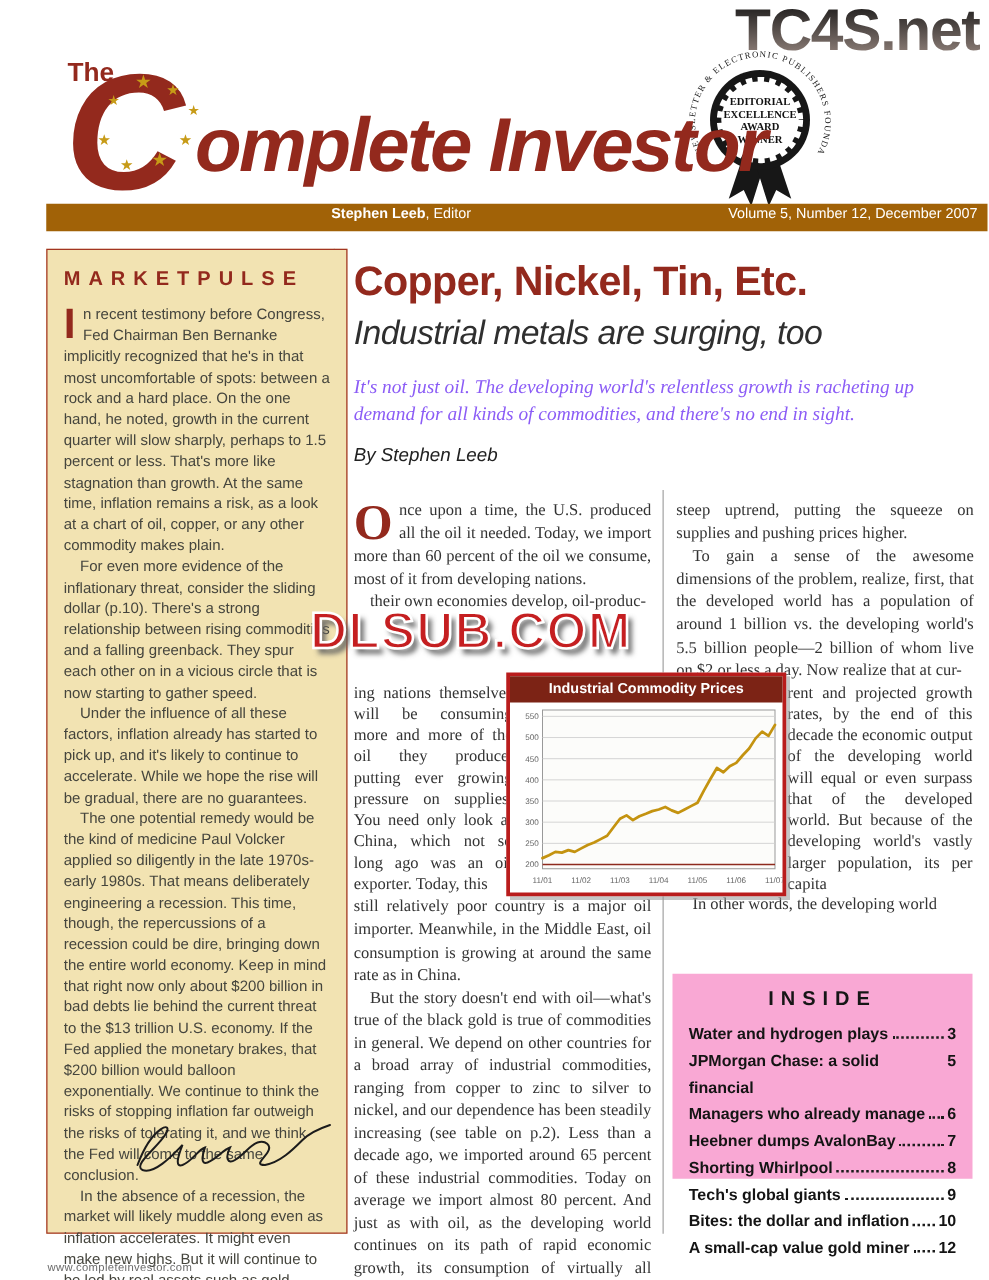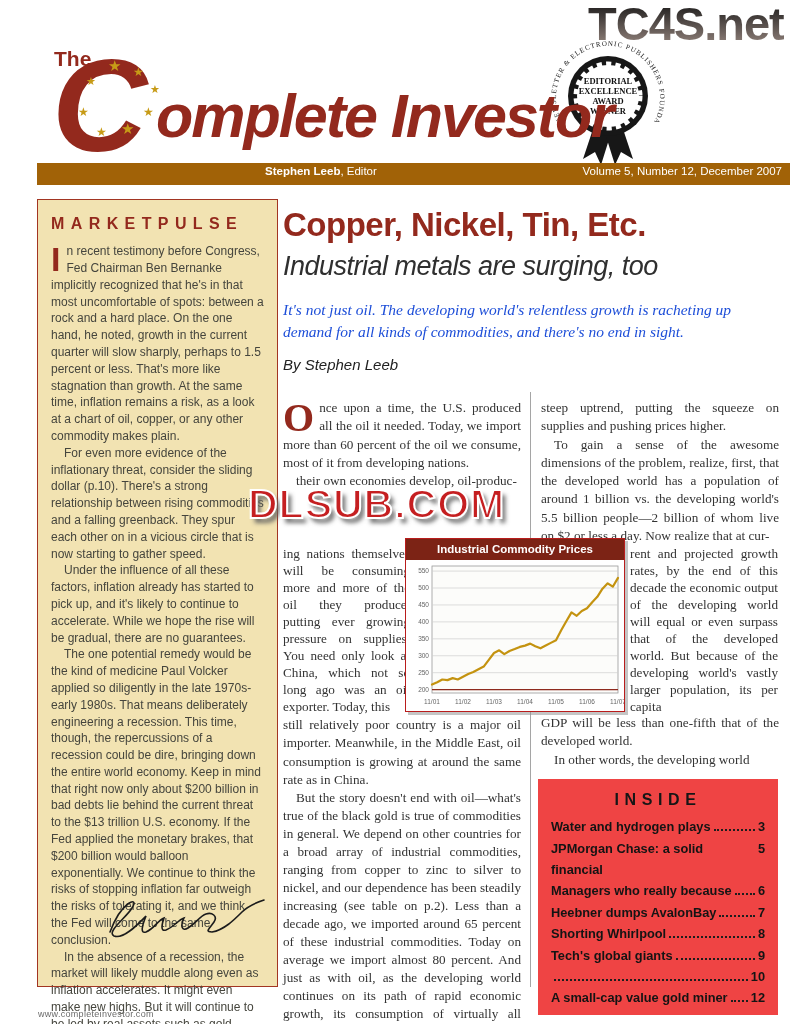--- a/index.html
+++ b/index.html
@@ -44,45 +44,45 @@
   .sb-title{font:bold 16px/1.2 "Liberation Sans",sans-serif;letter-spacing:.40em;color:#93291d;margin:2px 0 10px;}
   .sidebar p{margin:0;font:12px/1.4 "Liberation Sans",sans-serif;color:#45453d;}
   .sidebar p.ind{text-indent:13px;}
   .sb-drop{float:left;font:bold 34px/0.82 "Liberation Sans",sans-serif;color:#93291d;margin:3px 6px 0 0;}
   .signature{position:absolute;left:50px;top:692px;}
   .sb-site{position:absolute;left:0px;top:810px;font:9px/1 "Liberation Sans",sans-serif;color:#6b6b6b;letter-spacing:.3px;}
 
   
   .headline{position:absolute;left:283px;top:208px;font:bold 33px/1 "Liberation Sans",sans-serif;color:#93291d;letter-spacing:-.5px;}
   .subhead{position:absolute;left:283px;top:252px;font:italic 27px/1.1 "Liberation Sans",sans-serif;color:#2f2f2f;letter-spacing:-.5px;}
-  .deck{position:absolute;left:283px;top:299px;width:486px;font:italic 15.5px/1.45 "Liberation Serif",serif;color:#1d4ed8;}
+  .deck{position:absolute;left:283px;top:299px;width:486px;font:italic 15.5px/1.45 "Liberation Serif",serif;color:#8b5cf6;}
   .byline{position:absolute;left:283px;top:356px;font:italic 15px/1.2 "Liberation Sans",sans-serif;color:#222;}
   .body-block{position:absolute;font:13.2px/18.3px "Liberation Serif",serif;color:#333;text-align:justify;z-index:1;}
   .body-block p{margin:0;}
   .body-block p.ind{text-indent:13px;}
   .drop-o{float:left;font:bold 40px/0.8 "Liberation Serif",serif;color:#93291d;margin:3px 5px 0 0;}
   .c1-p1{left:283px;top:399px;width:238px;}
   .frag{display:block;}
   .frag-gap{margin-bottom:18px;}
   .c1-nar{left:283px;top:545px;width:127px;line-height:17px;}
   .c1-p3{left:283px;top:716px;width:238px;}
   .c1-p4{left:283px;top:789px;width:238px;line-height:18px;}
   .c2-p1{left:541px;top:399px;width:238px;}
   .c2-nar{left:630px;top:545px;width:148px;line-height:17px;}
   .c2-p3{left:541px;top:714px;width:238px;}
 
   
   .chart{position:absolute;left:405px;top:538px;width:218px;z-index:5;background:#fff;
-    border:1px solid #b91c1c;box-shadow:3px 3px 0 rgba(150,150,150,.55);}
+    border:3px solid #b91c1c;box-shadow:3px 3px 0 rgba(150,150,150,.55);}
   .chart-title{background:#7c2315;color:#fff;text-align:center;
     font:bold 11.5px/21px "Liberation Sans",sans-serif;}
 
   
-  .inside{position:absolute;left:538px;top:779px;width:240px;height:236px;box-sizing:border-box;
-    background:#ef4444;padding:8px 13px;z-index:1;}
+  .inside{position:absolute;left:538px;top:779px;width:240px;height:164px;box-sizing:border-box;
+    background:#f9a8d4;padding:8px 13px;z-index:1;}
   .inside-title{text-align:center;font:bold 16px/1.2 "Liberation Sans",sans-serif;letter-spacing:.35em;color:#161616;margin:3px 0 7px;}
   .inside-item{display:flex;align-items:baseline;font:bold 12.8px/21.4px "Liberation Sans",sans-serif;color:#141414;}
   .inside-item .leader{flex:1;border-bottom:2px dotted #1d1d1d;margin:0 3px 4px;}
 
   
   .footer-center{position:absolute;left:292px;top:996px;display:flex;align-items:baseline;gap:18px;}
   .f-pub,.f-date{font:9.5px/1 "Liberation Sans",sans-serif;letter-spacing:1.2px;color:#3a3a3a;}
   .f-page{font:bold 11px/1 "Liberation Sans",sans-serif;color:#93291d;border-bottom:1px solid #93291d;padding-bottom:1px;}
 </style>
 </head>
@@ -162,21 +162,20 @@
   <div class="body-block c1-p4">
       <p class="ind">But the story doesn't end with oil—what's true of the black gold is true of commodities in general. We depend on other countries for a broad array of industrial commodities, ranging from copper to zinc to silver to nickel, and our dependence has been steadily increasing (see table on p.2). Less than a decade ago, we imported around 65 percent of these industrial commodities. Today on average we import almost 80 percent. And just as with oil, as the developing world continues on its path of rapid economic growth, its consumption of virtually all commodities will be in a</p>
     </div>
 
   <div class="body-block c2-p1">
     <p>steep uptrend, putting the squeeze on supplies and pushing prices higher.</p>
     <p class="ind">To gain a sense of the awesome dimensions of the problem, realize, first, that the developed world has a population of around 1 billion vs. the developing world's 5.5 billion people—2 billion of whom live on $2 or less a day. Now realize that at cur-</p>
   </div>
   <div class="body-block c2-nar">rent and projected growth rates, by the end of this decade the economic output of the developing world will equal or even surpass that of the developed world. But because of the developing world's vastly larger population, its per capita</div>
   <div class="body-block c2-p3">
-    <p>GDP will be less than one-fifth that of the developed world.</p>
     <p class="ind">In other words, the developing world</p>
   </div>
 
   <div class="chart">
     <div class="chart-title">Industrial Commodity Prices</div>
     <svg id="chart-plot" width="218" height="147">
         <rect x="26" y="6" width="186" height="127" fill="#fcfcfa" stroke="#999" stroke-width="0.8"></rect>
         <line x1="26" y1="129.61333333333334" x2="212" y2="129.61333333333334" stroke="#cfcfcf" stroke-width="0.7"></line>
         <text x="23" y="131.91333333333336" text-anchor="end" font-size="6.5" font-family="Liberation Sans, sans-serif" fill="#666">200</text>
         <line x1="26" y1="112.67999999999999" x2="212" y2="112.67999999999999" stroke="#cfcfcf" stroke-width="0.7"></line>
@@ -212,40 +211,41 @@
           <span>Water and hydrogen plays</span>
           <span class="leader"></span>
           <span>3</span>
         </div>
         <div class="inside-item">
           <span>JPMorgan Chase: a solid financial</span>
           <span class="leader"></span>
           <span>5</span>
         </div>
         <div class="inside-item">
-          <span>Managers who really because</span>
+          <span>Managers who already manage</span>
           <span class="leader"></span>
           <span>6</span>
         </div>
         <div class="inside-item">
           <span>Heebner dumps AvalonBay</span>
           <span class="leader"></span>
           <span>7</span>
         </div>
         <div class="inside-item">
           <span>Shorting Whirlpool</span>
           <span class="leader"></span>
           <span>8</span>
         </div>
         <div class="inside-item">
           <span>Tech's global giants</span>
           <span class="leader"></span>
           <span>9</span>
         </div>
         <div class="inside-item">
+          <span>Bites: the dollar and inflation</span>
           <span class="leader"></span>
           <span>10</span>
         </div>
         <div class="inside-item">
           <span>A small-cap value gold miner</span>
           <span class="leader"></span>
           <span>12</span>
         </div>
       </div>
   </div>

